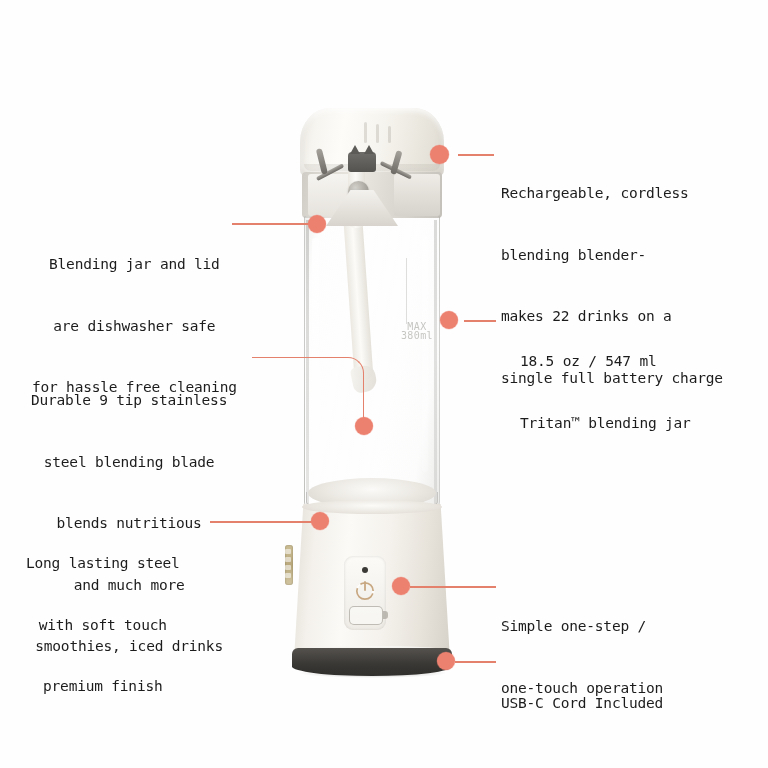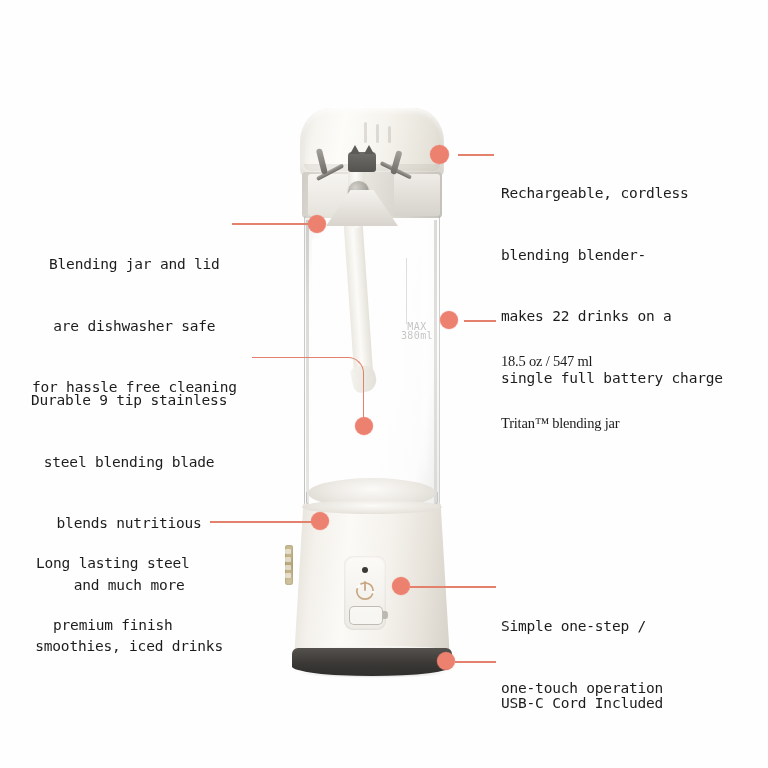--- a/index.html
+++ b/index.html
@@ -414,39 +414,40 @@
   <div class="lead-line" style="left:232px; top:223px; width:78px;"></div>
   <div class="dot" style="left:308px; top:215px; width:18px; height:18px;"></div>
   <div class="callout left" style="left:32px; top:213px;">
     <div>Blending jar and lid</div>
     <div>are dishwasher safe</div>
     <div>for hassle free cleaning</div>
   </div>
 
   <div class="lead-line" style="left:464px; top:320px; width:32px;"></div>
   <div class="dot" style="left:440px; top:311px; width:18px; height:18px;"></div>
-  <div class="callout right" style="left:501px; top:310px;font-family:Liberation Serif, serif;">
+  <div class="callout right" style="left:520px; top:310px;">
     <div>18.5 oz / 547 ml</div>
     <div>Tritan™ blending jar</div>
   </div>
 
   <div class="lead-elbow" style="left:252px; top:357px; width:112px; height:64px;"></div>
   <div class="dot" style="left:355px; top:417px; width:18px; height:18px;"></div>
   <div class="callout left" style="left:31px; top:349px;">
     <div>Durable 9 tip stainless</div>
     <div>steel blending blade</div>
     <div>blends nutritious</div>
     <div>and much more</div>
     <div>smoothies, iced drinks</div>
   </div>
 
   <div class="lead-line" style="left:210px; top:521px; width:106px;"></div>
   <div class="dot" style="left:311px; top:512px; width:18px; height:18px;"></div>
-  <div class="callout left" style="left:36px; top:512px;">
+  <div class="callout left" style="left:26px; top:512px;">
     <div>Long lasting steel</div>
+    <div>with soft touch</div>
     <div>premium finish</div>
   </div>
 
   <div class="lead-line" style="left:410px; top:586px; width:86px;"></div>
   <div class="dot" style="left:392px; top:577px; width:18px; height:18px;"></div>
   <div class="callout right" style="left:501px; top:575px;">
     <div>Simple one-step /</div>
     <div>one-touch operation</div>
   </div>
 

